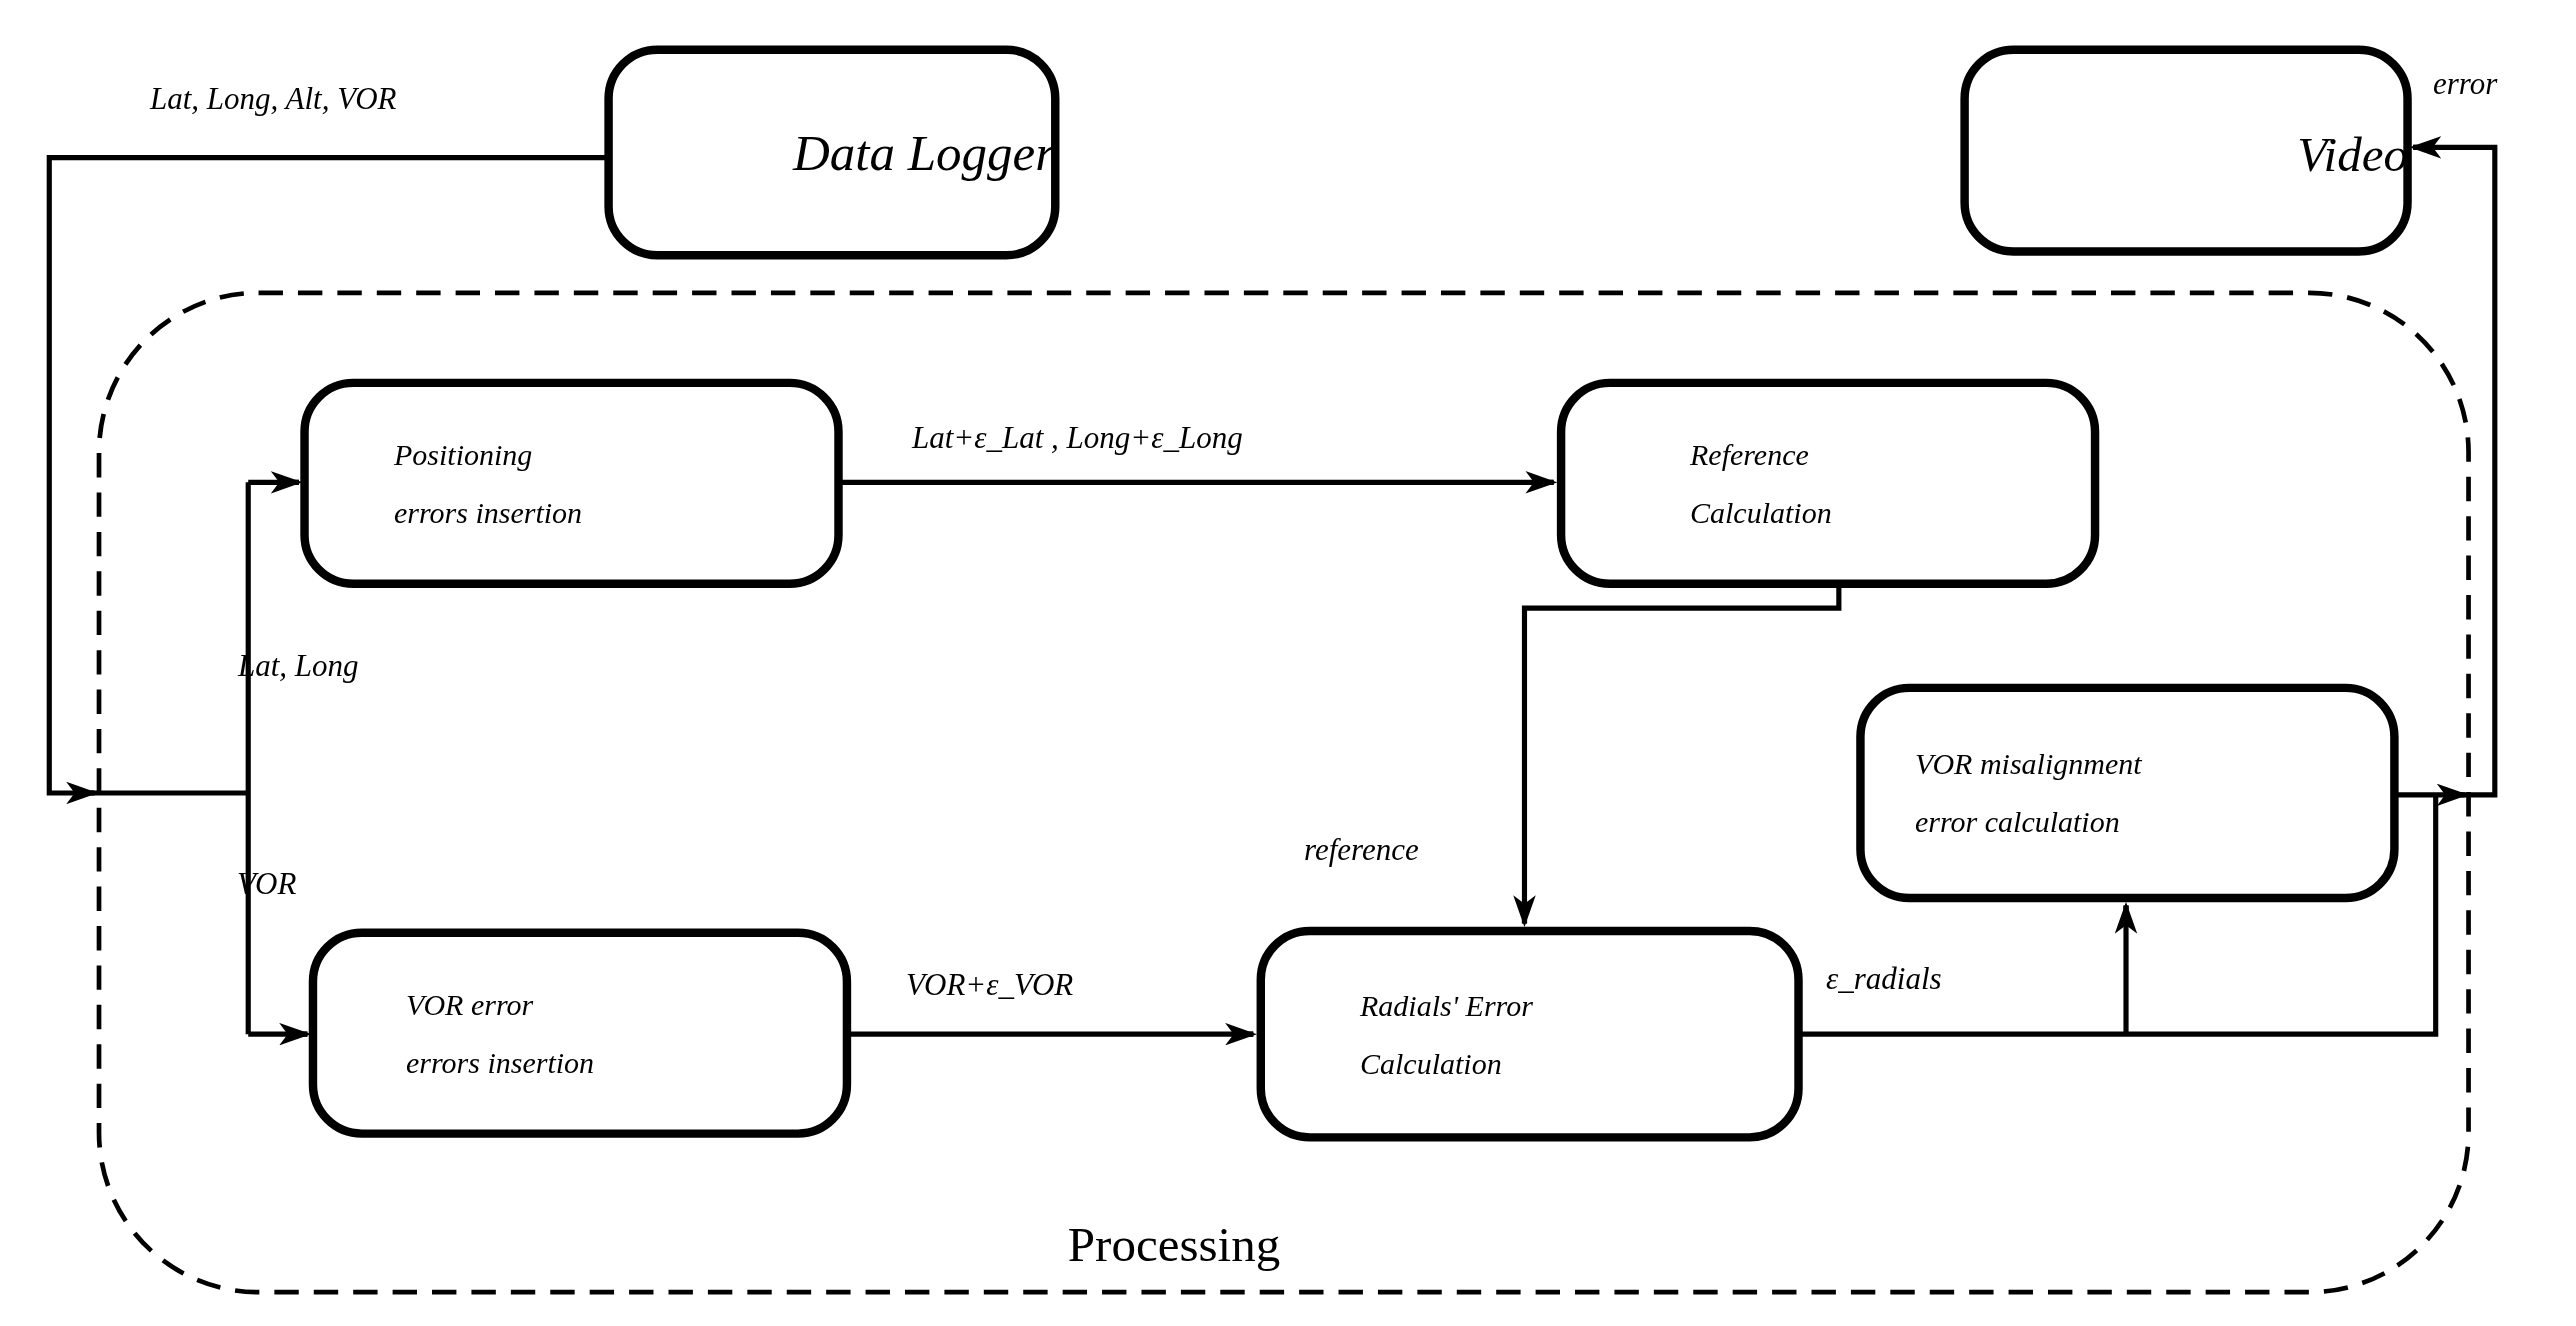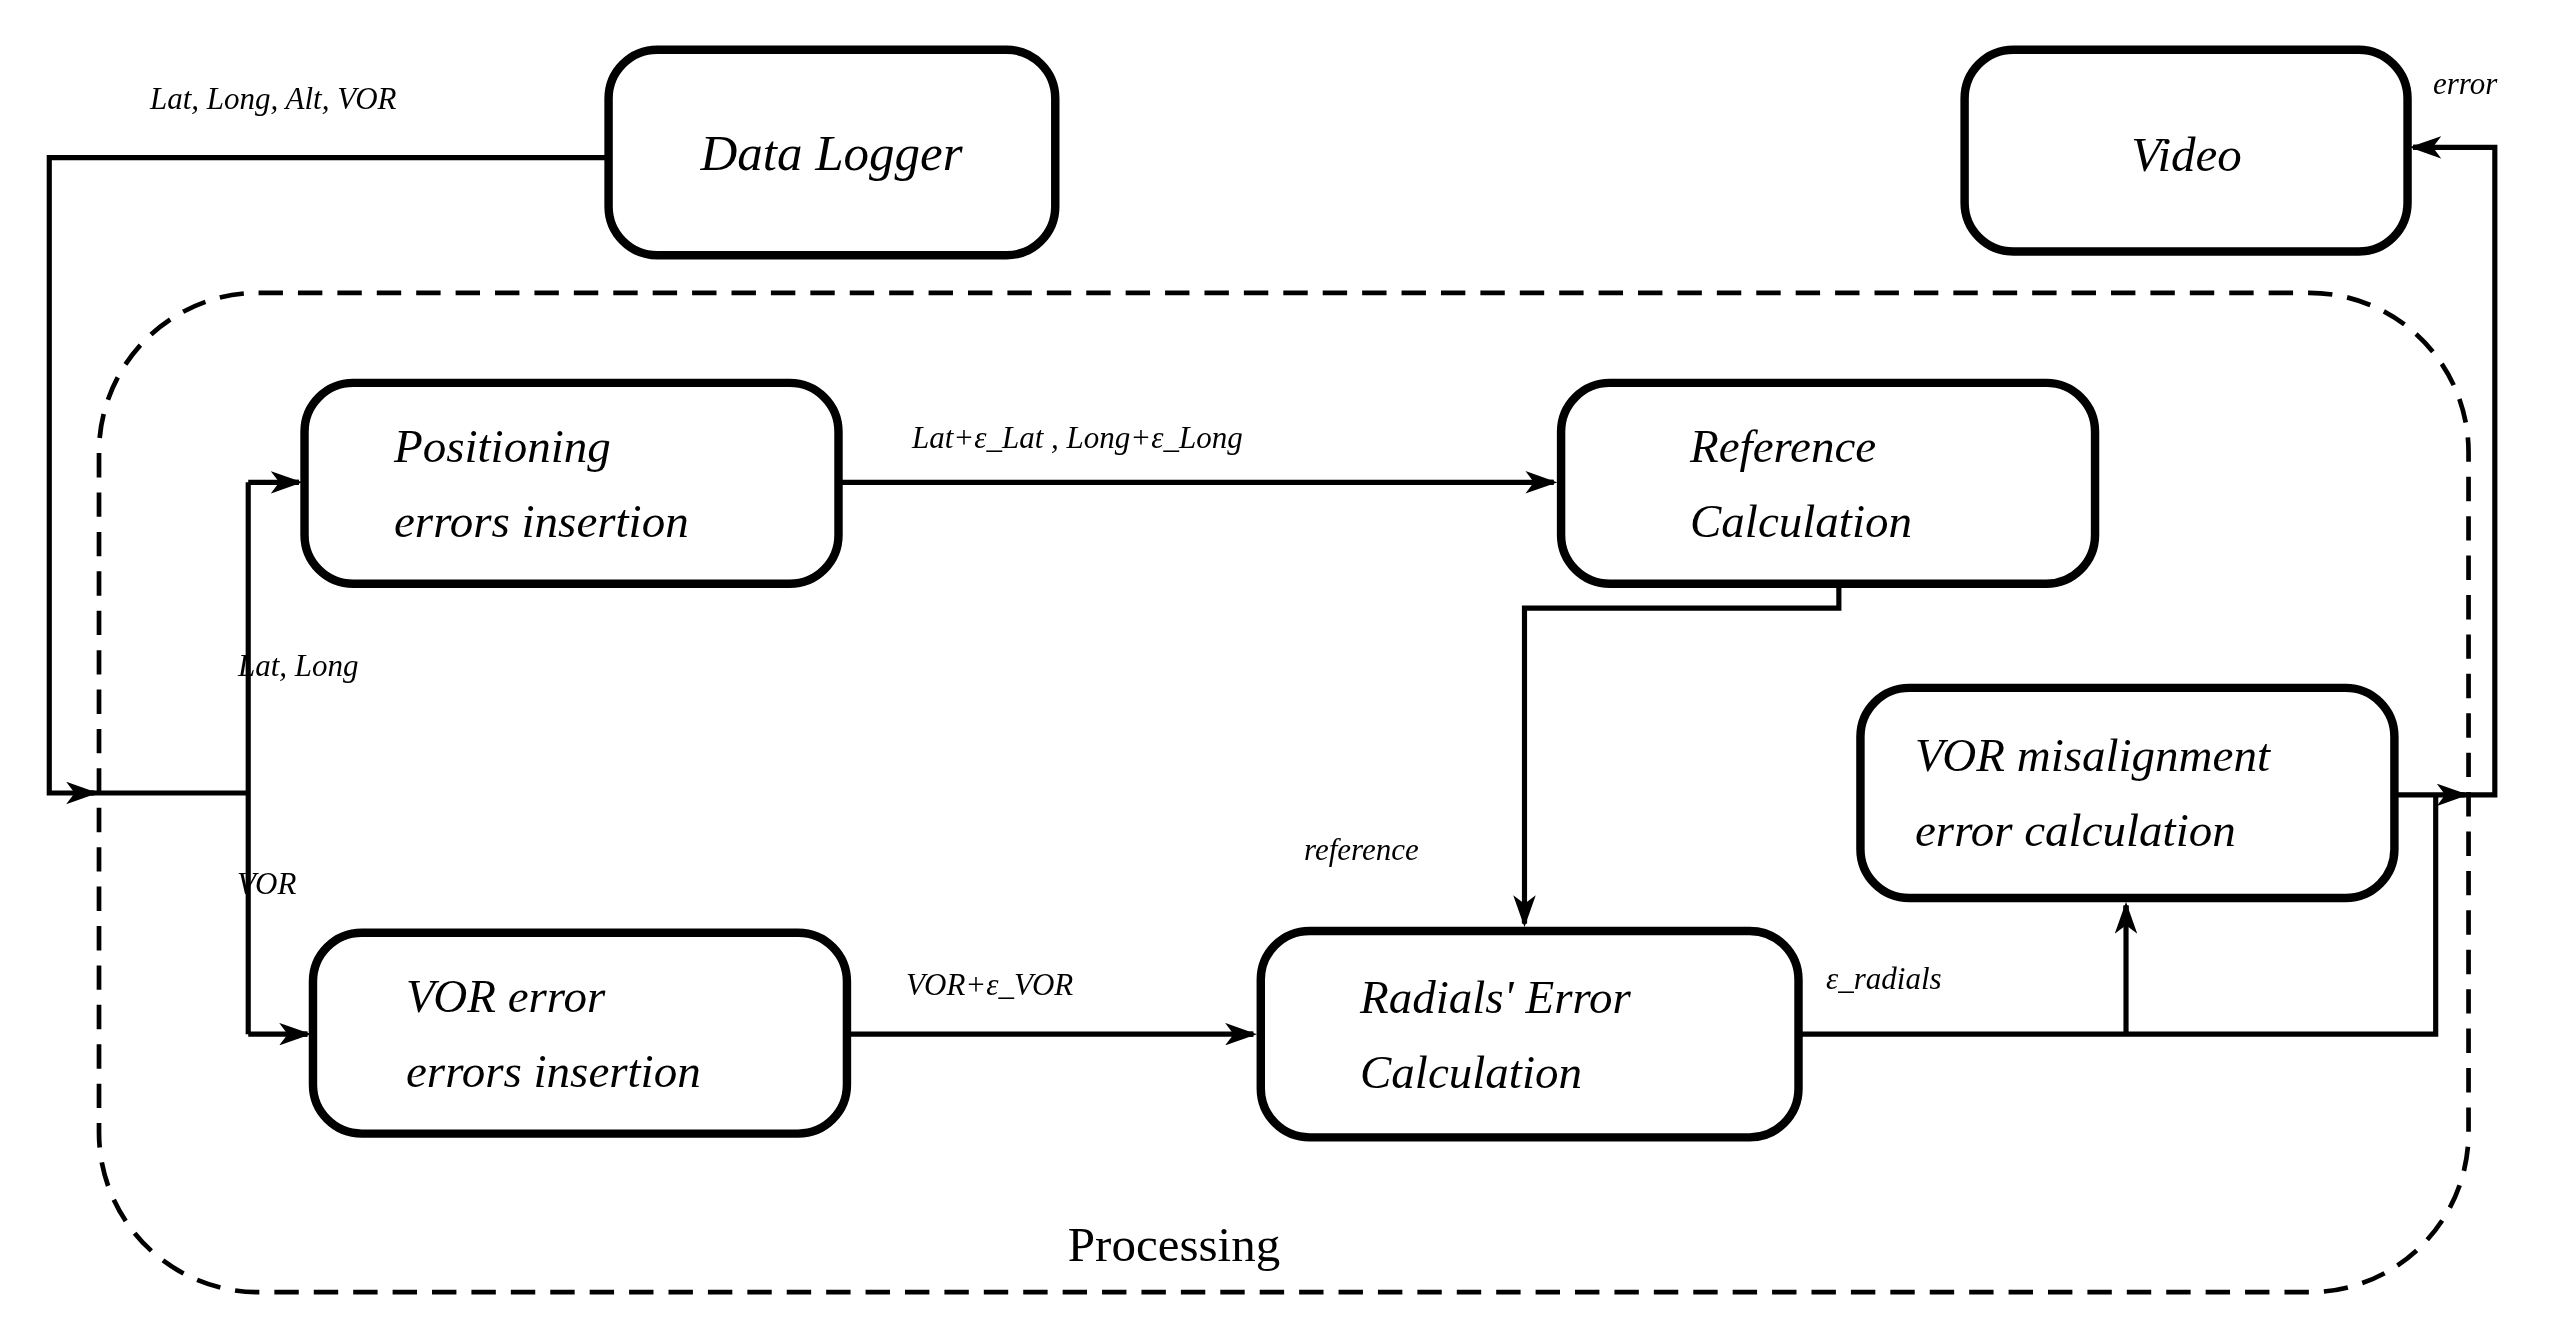--- a/index.html
+++ b/index.html
@@ -12,24 +12,24 @@
     overflow:hidden;
   }
   .stage svg{position:absolute;left:0;top:0;}
   .wire{fill:none;stroke:#000;stroke-width:5.5;}
   .dir{fill:none;stroke:#000;stroke-width:5.5;}
   .node{fill:#ffffff;stroke:#000;stroke-width:9;}
   .dashedbox{fill:none;stroke:#000;stroke-width:5;stroke-dasharray:26 16;}
   .boxtext{
     position:absolute;display:flex;flex-direction:column;
     justify-content:center;gap:28px;
-    font-style:italic;font-size:47px;line-height:1;
+    font-style:italic;font-size:30px;line-height:1;
     pointer-events:none;white-space:nowrap;
   }
-  .boxtext.center{align-items:center;}
+  .boxtext.center{align-items:flex-end;}
   .boxtext.left{align-items:flex-start;}
   .lbl{
     position:absolute;font-style:italic;font-size:31px;line-height:1;
     white-space:nowrap;pointer-events:none;
   }
   .lbl.roman{font-style:normal;font-size:49px;}
 </style>
 </head>
 <body>
 

